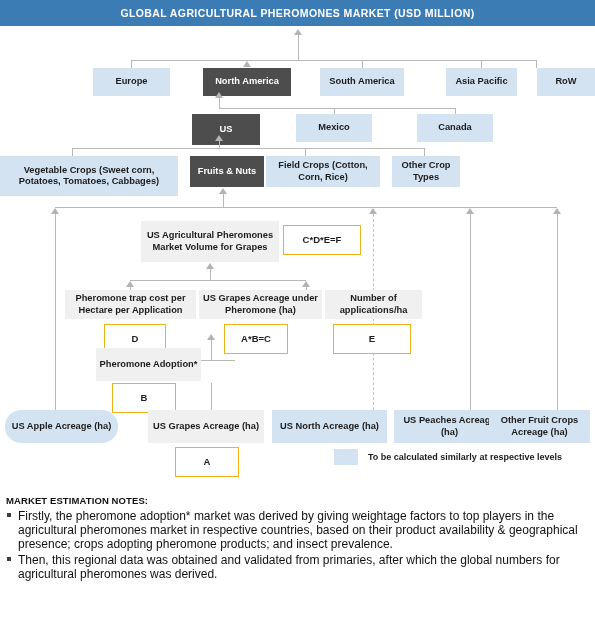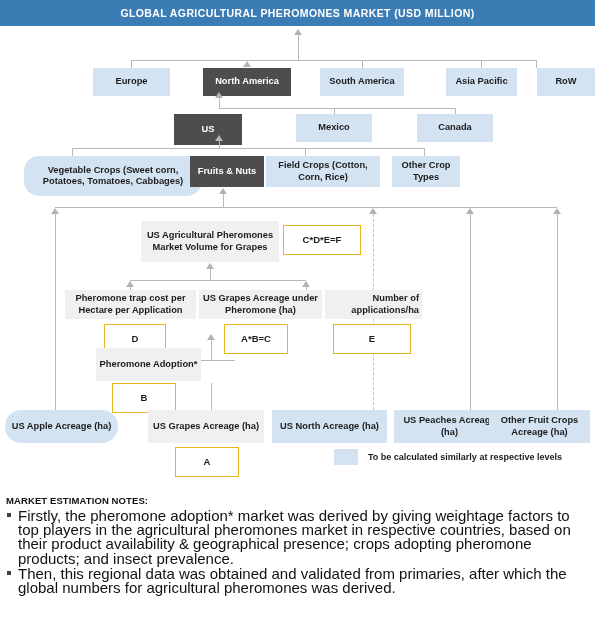--- a/index.html
+++ b/index.html
@@ -55,21 +55,21 @@
   .legend-text{
     position:absolute;font-size:9px;font-weight:bold;color:#1c1c1c;
     white-space:nowrap;
   }
 
   
   .notes{position:absolute;left:6px;top:495px;width:583px;}
   .notes-title{font-size:9.5px;font-weight:bold;color:#111;margin-bottom:3px;letter-spacing:.1px;}
   .note-item{
     position:relative;padding-left:12px;
-    font-size:15px;line-height:14.2px;color:#111;margin-bottom:1px;
+    font-size:12px;line-height:14.2px;color:#111;margin-bottom:1px;
   }
   .note-item .bullet{
     position:absolute;left:1px;top:4px;width:4px;height:4px;background:#3f3f3f;
   }
 </style>
 </head>
 <body>
 
 <div id="canvas">
 
@@ -99,38 +99,38 @@
   <div class="node n-blue" style="left:537px;top:68px;width:58px;height:23px;">
     <span>RoW</span>
   </div>
 
   <div class="arrow-up" style="left:215px;top:92px;"></div>
   <div class="vline" style="left:219px;top:98px;height:10px;"></div>
   <div class="hline" style="left:219px;top:108px;width:236px;"></div>
   <div class="vline" style="left:334px;top:108px;height:7px;"></div>
   <div class="vline" style="left:455px;top:108px;height:7px;"></div>
 
-  <div class="node n-dark" style="left:174px;top:114px;width:68px;height:31px;">
+  <div class="node n-dark" style="left:192px;top:114px;width:68px;height:31px;">
     <span>US</span>
   </div>
   <div class="node n-blue" style="left:296px;top:114px;width:76px;height:20px;">
     <span>Mexico</span>
   </div>
   <div class="node n-blue" style="left:417px;top:114px;width:76px;height:20px;">
     <span>Canada</span>
   </div>
 
   <div class="arrow-up" style="left:215px;top:135px;"></div>
   <div class="vline" style="left:219px;top:141px;height:7px;"></div>
   <div class="hline" style="left:72px;top:148px;width:352px;"></div>
   <div class="vline" style="left:72px;top:148px;height:8px;"></div>
   <div class="vline" style="left:305px;top:148px;height:8px;"></div>
   <div class="vline" style="left:424px;top:148px;height:8px;"></div>
 
-  <div class="node n-blue" style="left:24px;top:156px;width:178px;height:40px;border-radius:15px;">
+  <div class="node n-blue" style="left:0;top:156px;width:178px;height:40px;">
     <span>Vegetable Crops (Sweet corn, Potatoes, Tomatoes, Cabbages)</span>
   </div>
   <div class="node n-dark" style="left:190px;top:156px;width:74px;height:31px;">
     <span>Fruits &amp; Nuts</span>
   </div>
   <div class="node n-blue" style="left:266px;top:156px;width:114px;height:31px;">
     <span>Field Crops (Cotton, Corn, Rice)</span>
   </div>
   <div class="node n-blue" style="left:392px;top:156px;width:68px;height:31px;">
     <span>Other Crop Types</span>
@@ -166,21 +166,21 @@
   <div class="arrow-up" style="left:302px;top:281px;"></div>
   <div class="vline" style="left:130px;top:287px;height:3px;"></div>
   <div class="vline" style="left:306px;top:287px;height:3px;"></div>
 
   <div class="node n-grey" style="left:65px;top:290px;width:131px;height:29px;">
     <span>Pheromone trap cost per Hectare per Application</span>
   </div>
   <div class="node n-grey" style="left:199px;top:290px;width:123px;height:29px;">
     <span>US Grapes Acreage under Pheromone (ha)</span>
   </div>
-  <div class="node n-grey" style="left:325px;top:290px;width:97px;height:29px;text-align:right;">
+  <div class="node n-grey" style="left:325px;top:290px;width:97px;height:29px;">
     <span>Number of applications/ha</span>
   </div>
 
   <div class="node n-formula" style="left:104px;top:324px;width:62px;height:20px;">
     <span>D</span>
   </div>
   <div class="node n-formula" style="left:224px;top:324px;width:64px;height:20px;">
     <span>A*B=C</span>
   </div>
   <div class="node n-formula" style="left:333px;top:324px;width:78px;height:20px;">

